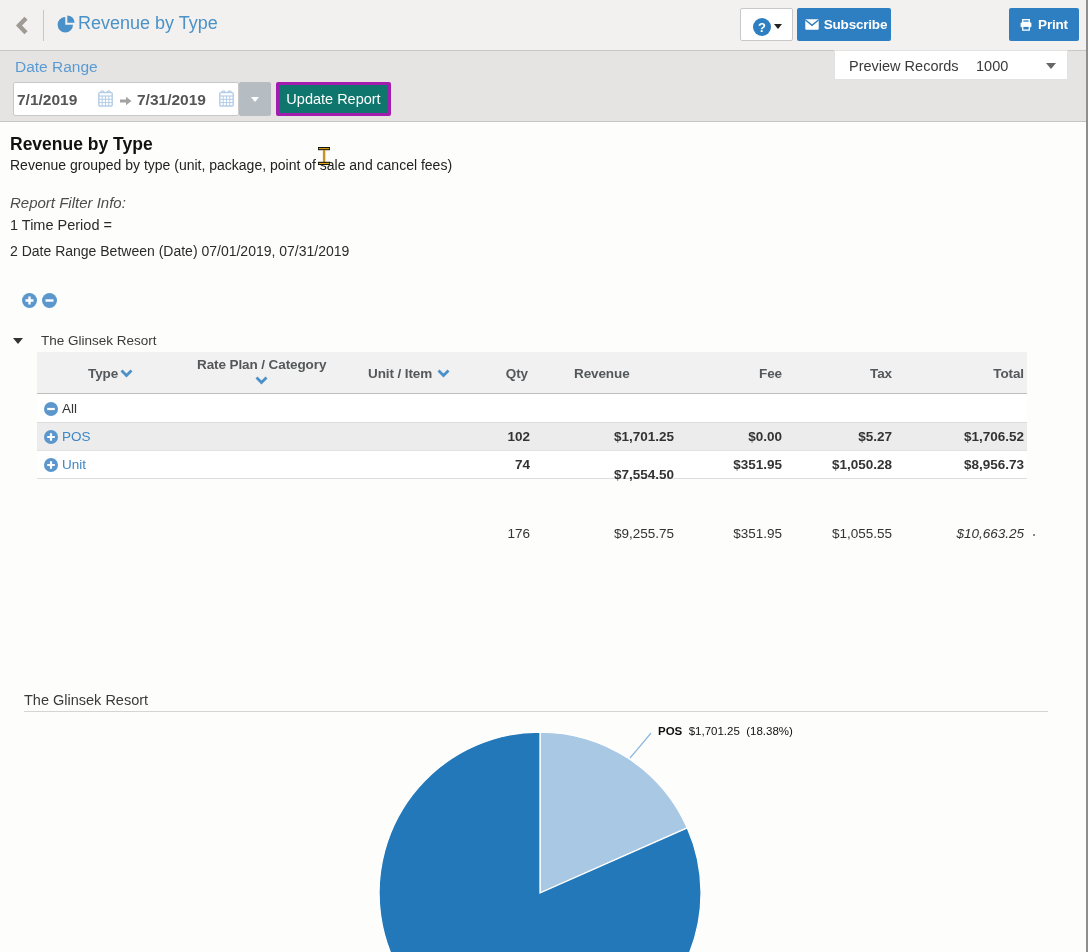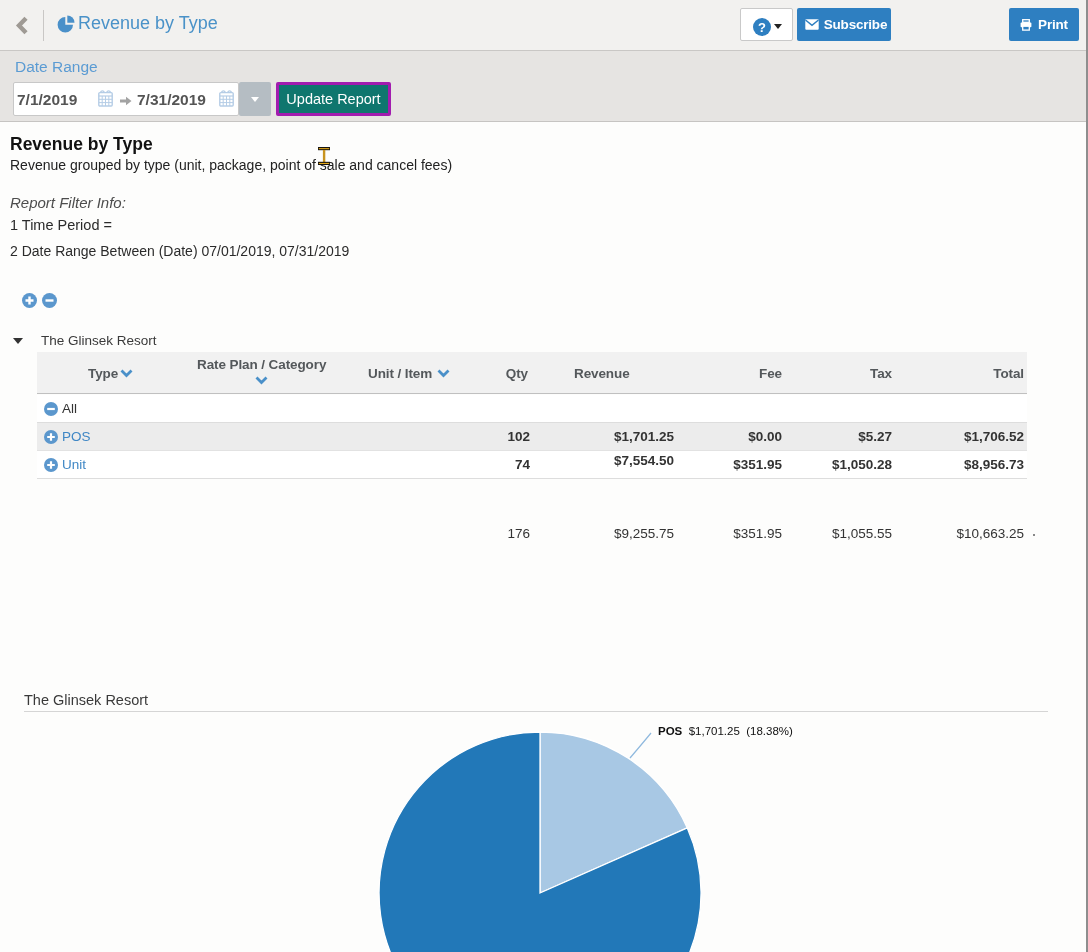--- a/index.html
+++ b/index.html
@@ -135,20 +135,25 @@
       <line x1="0.8" y1="13.6" x2="14.2" y2="13.6" stroke="#b5cde6" stroke-width="1"></line>
       <line x1="4.2" y1="7" x2="4.2" y2="17" stroke="#b5cde6" stroke-width="1"></line>
       <line x1="7.5" y1="7" x2="7.5" y2="17" stroke="#b5cde6" stroke-width="1"></line>
       <line x1="10.8" y1="7" x2="10.8" y2="17" stroke="#b5cde6" stroke-width="1"></line>
     </svg>
   </div>
   <div id="caretbtn">
       <div class="c"></div>
     </div>
   <div id="btn-update">Update Report</div>
+  <div id="preview-box">
+    <span class="lbl">Preview Records</span>
+    <span class="val">1000</span>
+    <div class="c"></div>
+  </div>
 </div>
 
 <div id="h2">Revenue by Type</div>
 <div id="sub">Revenue grouped by type (unit, package, point of sale and cancel fees)</div>
 <svg style="position:absolute; left:318px; top:147px;" width="12" height="18" viewBox="0 0 12 18">
   <rect x="0" y="0" width="12" height="3.2" fill="#151310"></rect>
   <rect x="0.8" y="1.1" width="10.4" height="1.1" fill="#e2a718"></rect>
   <rect x="4.9" y="3" width="2.4" height="12" fill="#c8931f"></rect>
   <rect x="0" y="14.8" width="12" height="3.2" fill="#151310"></rect>
   <rect x="0.8" y="15.9" width="10.4" height="1.1" fill="#e2a718"></rect>
@@ -207,31 +212,31 @@
   <span class="cell" style="left:755px; top:6px; width:100px;">$5.27</span>
   <span class="cell" style="left:887px; top:6px; width:100px;">$1,706.52</span>
 </div>
 <div class="row" style="top:451px; background:#fff; border-bottom:1px solid #ddd;">
   <svg style="position:absolute; left:7px; top:7px;" width="14" height="14" viewBox="0 0 14 14">
       <circle cx="7" cy="7" r="7" fill="#5b97cd"></circle>
       <path d="M3.2 7 L10.8 7 M7 3.2 L7 10.8" stroke="#fff" stroke-width="2.2"></path>
     </svg>
   <span class="rlabel" style="color:#3f87c5;">Unit</span>
   <span class="cell" style="left:393px; top:6px; width:100px;">74</span>
-  <span class="cell" style="left:537px; top:2px; width:100px;text-align:right;">$7,554.50</span>
+  <span class="cell" style="left:537px; top:16px; width:100px;text-align:right;">$7,554.50</span>
   <span class="cell" style="left:645px; top:6px; width:100px;">$351.95</span>
   <span class="cell" style="left:755px; top:6px; width:100px;">$1,050.28</span>
   <span class="cell" style="left:887px; top:6px; width:100px;">$8,956.73</span>
 </div>
 
 <div class="total" style="left:430px; top:526px; width:100px;">176</div>
 <div class="total" style="left:574px; top:526px; width:100px;">$9,255.75</div>
 <div class="total" style="left:682px; top:526px; width:100px;">$351.95</div>
 <div class="total" style="left:792px; top:526px; width:100px;">$1,055.55</div>
-<div class="total" style="left:924px; top:526px; width:100px;">$10,663.25</div>
+<div class="total" style="left:924px; top:526px; width:100px;font-style:italic;">$10,663.25</div>
 <div style="position:absolute; left:1033px; top:534px; width:2px; height:2px; background:#888;"></div>
 
 <div id="chart-title">The Glinsek Resort</div>
 <div id="chart-hr"></div>
 <svg style="position:absolute; left:370px; top:725px;" width="348" height="227" viewBox="0 0 348 227">
   <path d="M170 168 L170 7 A161 161 0 0 1 317.3 102.9 Z" fill="#a8c8e4" stroke="#fff" stroke-width="1.3"></path>
   <path d="M170 168 L317.3 102.9 A161 161 0 1 1 170 7 Z" fill="#2278b8" stroke="#fff" stroke-width="1.3"></path>
 </svg>
 <svg style="position:absolute; left:620px; top:728px;" width="40" height="35" viewBox="0 0 40 35">
   <path d="M31 5 Q22 16 10 30" stroke="#8fb9de" stroke-width="1.2" fill="none"></path>

